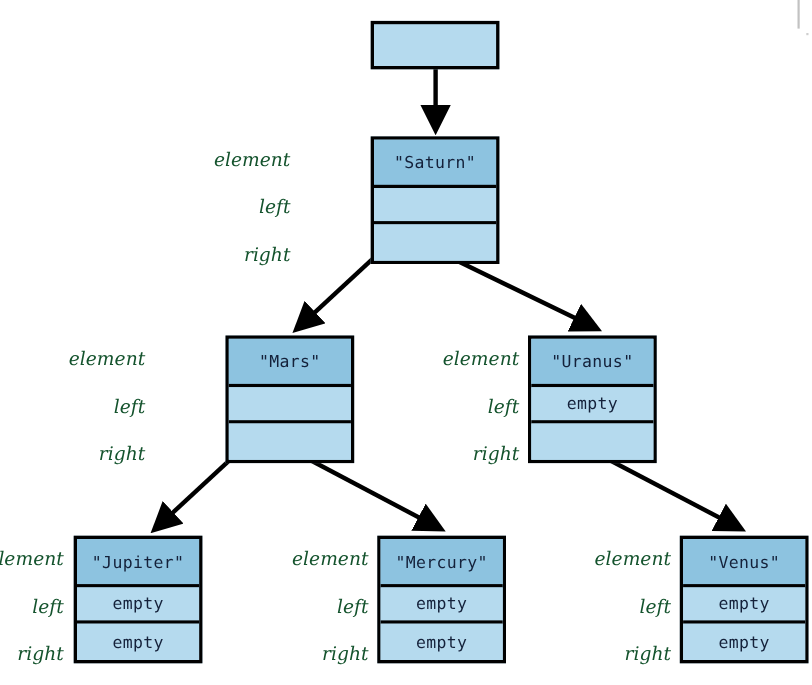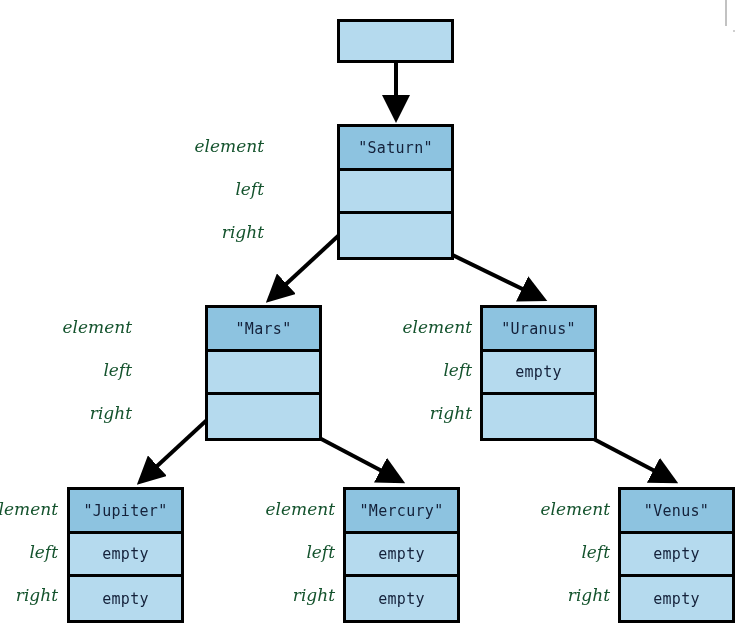--- a/index.html
+++ b/index.html
@@ -45,21 +45,21 @@
 
   
   .node {
     position: absolute;
     width: 117px;
     border: 3px solid #000000;
     box-sizing: border-box;
     background: #b5daee;
   }
   .row {
-    height: 43px;
+    height: 33px;
     box-sizing: border-box;
     display: flex;
     align-items: center;
     justify-content: center;
     font-family: "DejaVu Sans Mono", monospace;
     font-size: 15px;
     color: #14213a;
     letter-spacing: 0.3px;
     white-space: nowrap;
   }

